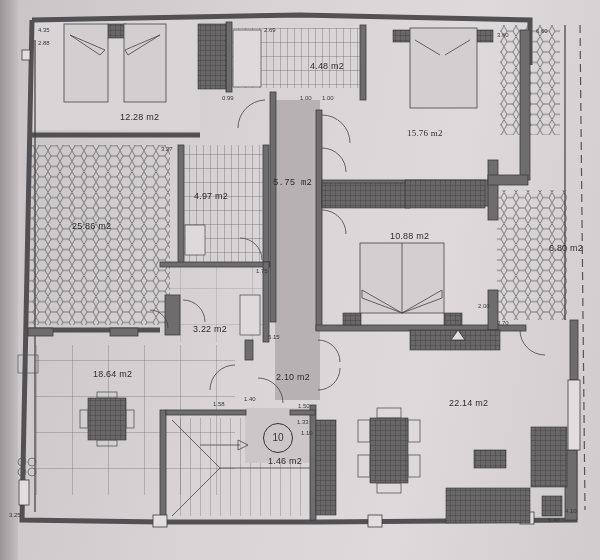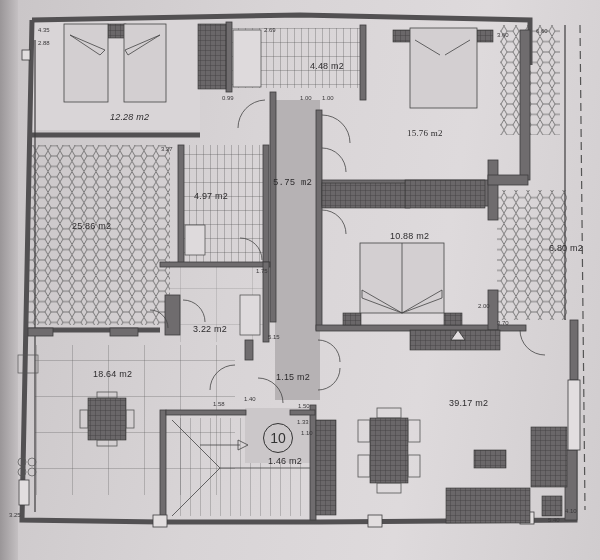--- a/index.html
+++ b/index.html
@@ -2,21 +2,21 @@
 <html><head>
 <meta charset="utf-8">
 <style>
   html,body{margin:0;padding:0;}
   body{width:600px;height:560px;overflow:hidden;background:#cfcbcd;font-family:"Liberation Sans",sans-serif;position:relative;}
   #sheet{position:absolute;left:0;top:0;width:600px;height:560px;background:linear-gradient(100deg,#c9c5c7 0%,#d8d4d6 40%,#dedadc 70%,#d0ccce 100%);}
   .edge-left{position:absolute;left:0;top:0;width:18px;height:560px;background:linear-gradient(90deg,#9a9698,#c4c0c2);}
   svg{position:absolute;left:0;top:0;}
   .lbl{position:absolute;font-size:9px;color:#2d2b2d;white-space:nowrap;letter-spacing:0.2px;}
   .dim{position:absolute;font-size:6px;color:#3a383a;white-space:nowrap;}
-  .room-no{position:absolute;width:28px;height:28px;border:1px solid #333;border-radius:50%;font-size:14px;color:#333;text-align:center;line-height:28px;}
+  .room-no{position:absolute;width:28px;height:28px;border:1px solid #333;border-radius:50%;font-size:10px;color:#333;text-align:center;line-height:28px;}
 </style>
 </head>
 <body>
 
 <div id="sheet">
   <div class="edge-left"></div>
 
   <svg width="600" height="560" viewBox="0 0 600 560">
     <defs>
       <pattern id="hex" width="12" height="10.4" patternUnits="userSpaceOnUse">
@@ -178,33 +178,33 @@
 
     <g fill="none" stroke="#444" stroke-width="0.8">
       <path d="M172,420 L220,468 L172,516"></path>
       <path d="M220,468 L310,468"></path>
       <path d="M200,445 L240,445"></path>
       <path d="M238,440 L248,445 L238,450 Z"></path>
     </g>
     <path d="M451,340 L458,330 L465,340 Z" fill="#e0dcde" stroke="#333" stroke-width="0.8"></path>
   </svg>
 
-  <div class="lbl" style="left:110px;top:112px;font-style:italic;">12.28 m2</div>
+  <div class="lbl" style="left:120px;top:112px;">12.28 m2</div>
   <div class="lbl" style="left:282px;top:61px;margin-left:28px;">4.48 m2</div>
   <div class="lbl" style="left:407px;top:128px;font-family:Liberation Serif, serif;">15.76 m2</div>
   <div class="lbl" style="left:72px;top:221px;">25.86 m2</div>
   <div class="lbl" style="left:194px;top:191px;">4.97 m2</div>
   <div class="lbl" style="left:273px;top:178px;font-family:Liberation Mono, monospace;">5.75 m2</div>
   <div class="lbl" style="left:390px;top:231px;">10.88 m2</div>
   <div class="lbl" style="left:525px;top:243px;margin-left:24px;">6.80 m2</div>
   <div class="lbl" style="left:193px;top:296px;margin-top:28px;">3.22 m2</div>
   <div class="lbl" style="left:93px;top:369px;">18.64 m2</div>
-  <div class="lbl" style="left:276px;top:372px;">1.15 m2</div>
+  <div class="lbl" style="left:276px;top:372px;">2.10 m2</div>
   <div class="lbl" style="left:268px;top:456px;">1.46 m2</div>
-  <div class="lbl" style="left:449px;top:398px;">39.17 m2</div>
+  <div class="lbl" style="left:449px;top:398px;">22.14 m2</div>
 
   <div class="room-no" style="left:263px;top:423px;">10</div>
 
   <div class="dim" style="left:38px;top:27px;">4.35</div>
   <div class="dim" style="left:38px;top:40px;">2.88</div>
   <div class="dim" style="left:222px;top:95px;">0.99</div>
   <div class="dim" style="left:300px;top:95px;">1.00</div>
   <div class="dim" style="left:322px;top:95px;">1.00</div>
   <div class="dim" style="left:497px;top:32px;">3.60</div>
   <div class="dim" style="left:536px;top:28px;">6.60</div>

